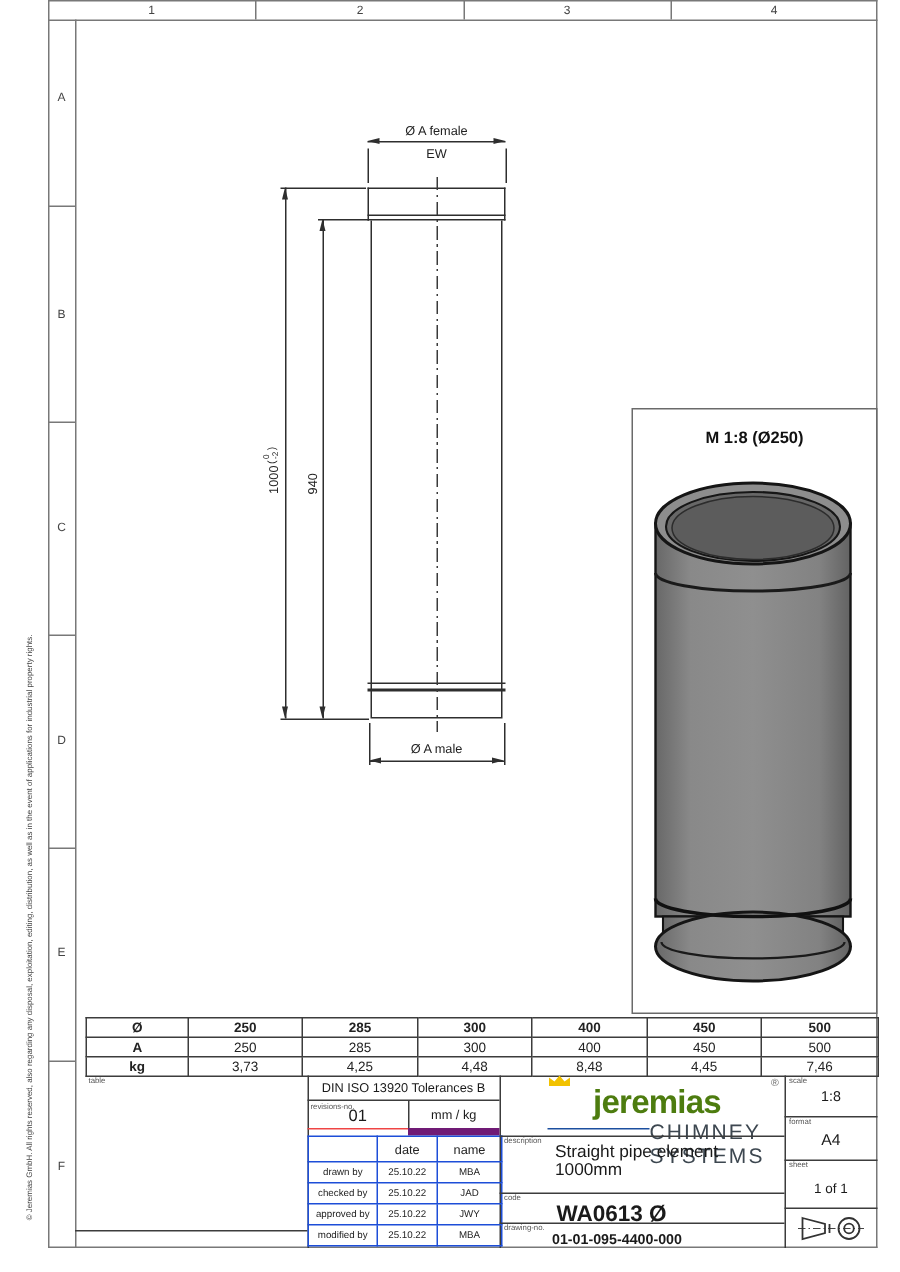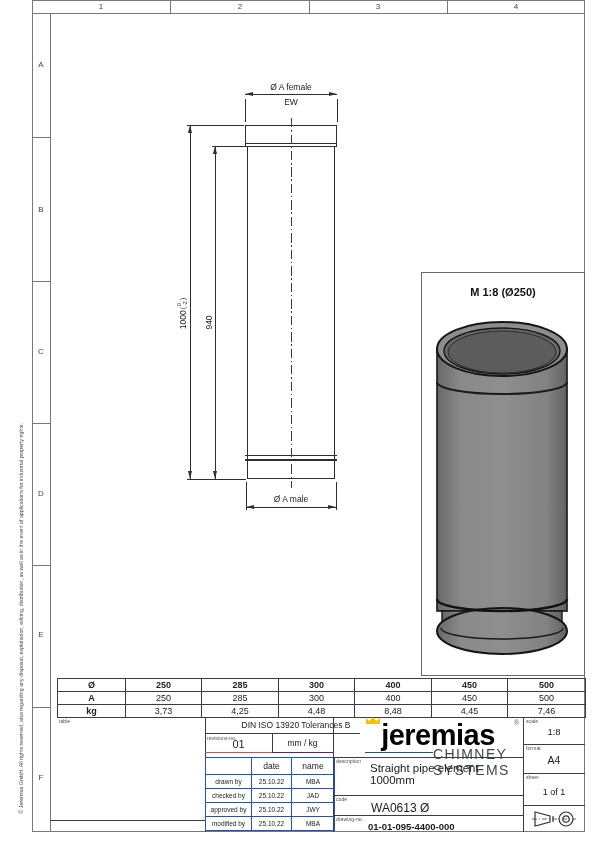--- a/index.html
+++ b/index.html
@@ -194,26 +194,26 @@
 
   <div class="tiny" style="left:59px;top:719px;">table</div>
   <div class="thl" style="left:50px;top:820px;width:155px;"></div>
 
   <div class="abs" style="left:205px;top:717px;width:380px;height:115px;">
     <div class="tvl" style="left:0;top:0;height:115px;"></div>
     <div class="tvl" style="left:128px;top:0;height:115px;"></div>
     <div class="tvl" style="left:318px;top:0;height:115px;"></div>
 
     <div class="abs" style="left:0;top:0;width:128px;height:16px;border-bottom:1px solid #3c3c3c;
-         font-size:8.5px;text-align:center;line-height:16px;color:#1a1a1a;padding-left:27px;">DIN ISO 13920 Tolerances B</div>
+         font-size:8.5px;text-align:center;line-height:16px;color:#1a1a1a;">DIN ISO 13920 Tolerances B</div>
     <div class="tiny" style="left:2px;top:18.5px;">revisions-no.</div>
     <div class="abs" style="left:0;top:17px;width:67px;height:18px;border-bottom:1px solid #ef4444;
          font-size:11px;text-align:center;line-height:20px;color:#1a1a1a;">01</div>
     <div class="tvl" style="left:67px;top:17px;height:18px;"></div>
-    <div class="abs" style="left:67px;top:17px;width:61px;height:18px;border-bottom:1px solid #701a75;
+    <div class="abs" style="left:67px;top:17px;width:61px;height:18px;border-bottom:5px solid #701a75;
          font-size:8.5px;text-align:center;line-height:19px;color:#1a1a1a;">mm / kg</div>
 
     <table class="sg" style="left:0;top:40px;width:129px;">
       <colgroup>
           <col style="width:46px">
           <col style="width:40px">
           <col style="width:43px">
         </colgroup>
       <tbody>
           <tr class="h">
@@ -239,32 +239,32 @@
       <tr>
         <td>modified by</td>
         <td>25.10.22</td>
         <td>MBA</td>
       </tr>
     </tbody>
       </table>
 
     <div class="abs" style="left:128px;top:0;width:190px;height:40px;">
       <div class="crown" style="left:33px;top:0;width:14px;height:7px;"></div>
-      <div class="abs" style="left:30px;top:1px;width:150px;text-align:center;font-size:29px;font-weight:bold;
-           letter-spacing:-0.5px;color:#000000;line-height:34px;">jeremias</div>
+      <div class="abs" style="left:30px;top:1px;width:150px;text-align:center;font-size:22px;font-weight:bold;
+           letter-spacing:-0.5px;color:#4d7c0f;line-height:34px;">jeremias</div>
       <div class="abs" style="left:181px;top:2px;font-size:7px;color:#666;">®</div>
       <div class="abs" style="left:32px;top:34.5px;width:68px;height:1.5px;background:#1c4f9f;"></div>
       <div class="abs" style="left:100px;top:29px;width:84px;font-size:14px;letter-spacing:1.4px;color:#3d4750;">CHIMNEY SYSTEMS</div>
     </div>
     <div class="thl" style="left:128px;top:40px;width:190px;"></div>
     <div class="tiny" style="left:131px;top:42px;">description</div>
     <div class="abs" style="left:165px;top:45px;width:150px;font-size:11.5px;color:#1a1a1a;">Straight pipe element 1000mm</div>
     <div class="thl" style="left:128px;top:78px;width:190px;"></div>
     <div class="tiny" style="left:131px;top:80px;">code</div>
-    <div class="abs" style="left:166px;top:84px;width:150px;font-size:12px;font-weight:normal;color:#1a1a1a;">WA0613 Ø</div>
+    <div class="abs" style="left:166px;top:84px;width:150px;font-size:15px;font-weight:bold;color:#1a1a1a;">WA0613 Ø</div>
     <div class="thl" style="left:128px;top:98px;width:190px;"></div>
     <div class="tiny" style="left:131px;top:100px;">drawing-no.</div>
     <div class="abs" style="left:163px;top:104px;width:160px;font-size:9.5px;font-weight:bold;color:#1a1a1a;">01-01-095-4400-000</div>
 
     <div class="thl" style="left:318px;top:27px;width:62px;"></div>
     <div class="thl" style="left:318px;top:56px;width:62px;"></div>
     <div class="thl" style="left:318px;top:88px;width:62px;"></div>
     <div class="tiny" style="left:321px;top:2px;">scale</div>
     <div class="abs" style="left:318px;top:9px;width:62px;text-align:center;font-size:9.5px;color:#1a1a1a;">1:8</div>
     <div class="tiny" style="left:321px;top:29px;">format</div>

